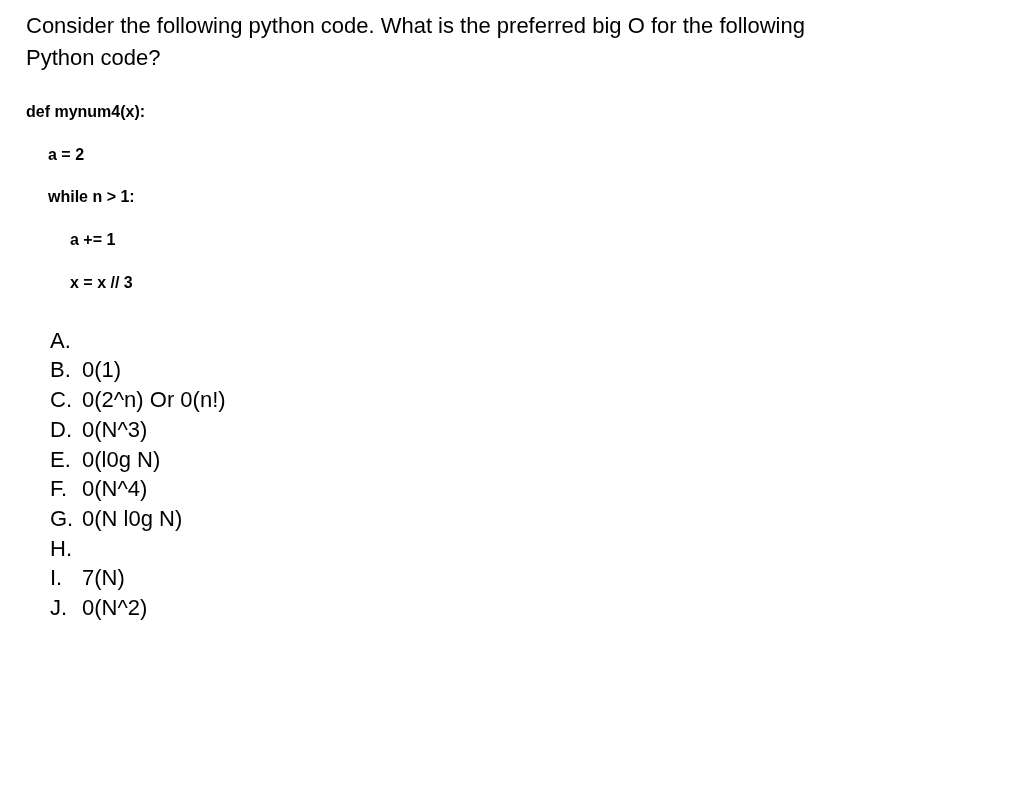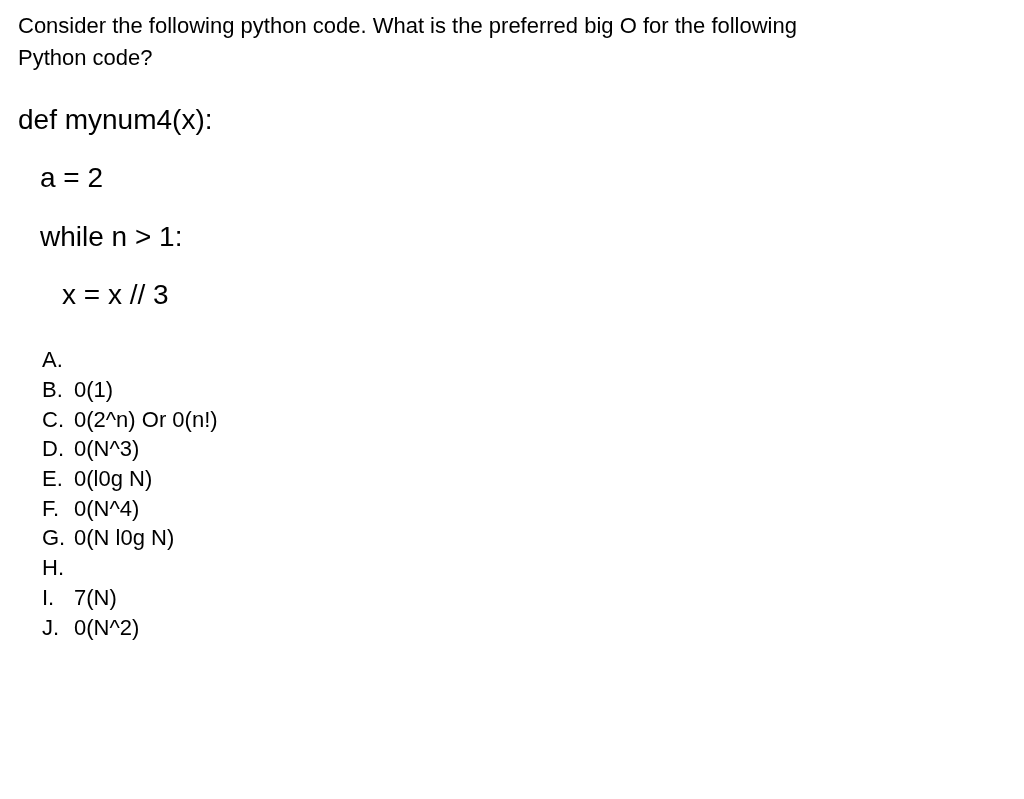--- a/index.html
+++ b/index.html
@@ -5,34 +5,34 @@
   html, body {
     margin: 0;
     padding: 0;
     width: 1024px;
     height: 799px;
     background: #ffffff;
     font-family: Arial, Helvetica, sans-serif;
     color: #000000;
   }
   .page {
-    padding: 10px 18px 18px 18px;
+    padding: 10px 18px 18px 26px;
     box-sizing: border-box;
     width: 1024px;
   }
   .question-text {
     font-size: 22px;
     line-height: 1.45;
     font-weight: 400;
     margin-bottom: 28px;
   }
   .code-block {
     font-family: Arial, Helvetica, sans-serif;
-    font-weight: 400;
-    font-size: 28px;
+    font-weight: 700;
+    font-size: 16px;
     line-height: 1.3;
   }
   .code-line {
     margin-bottom: 22px;
   }
   .indent-1 { padding-left: 22px; }
   .indent-2 { padding-left: 44px; }
   .options {
     margin-top: 32px;
     padding-left: 24px;
@@ -55,20 +55,21 @@
 
   <div class="question-text">
     <span>Consider the following python code. What is the preferred big O for the following</span><br>
     <span>Python code?</span>
   </div>
 
   <div class="code-block">
     <div class="code-line">def mynum4(x):</div>
     <div class="code-line indent-1">a = 2</div>
     <div class="code-line indent-1">while n &gt; 1:</div>
+    <div class="code-line indent-2">a += 1</div>
     <div class="code-line indent-2">x = x // 3</div>
   </div>
 
   <div class="options">
     <div class="option-row">
       <span class="option-letter">A.</span>
     </div>
     <div class="option-row">
       <span class="option-letter">B.</span>
       <span>0(1)</span>

